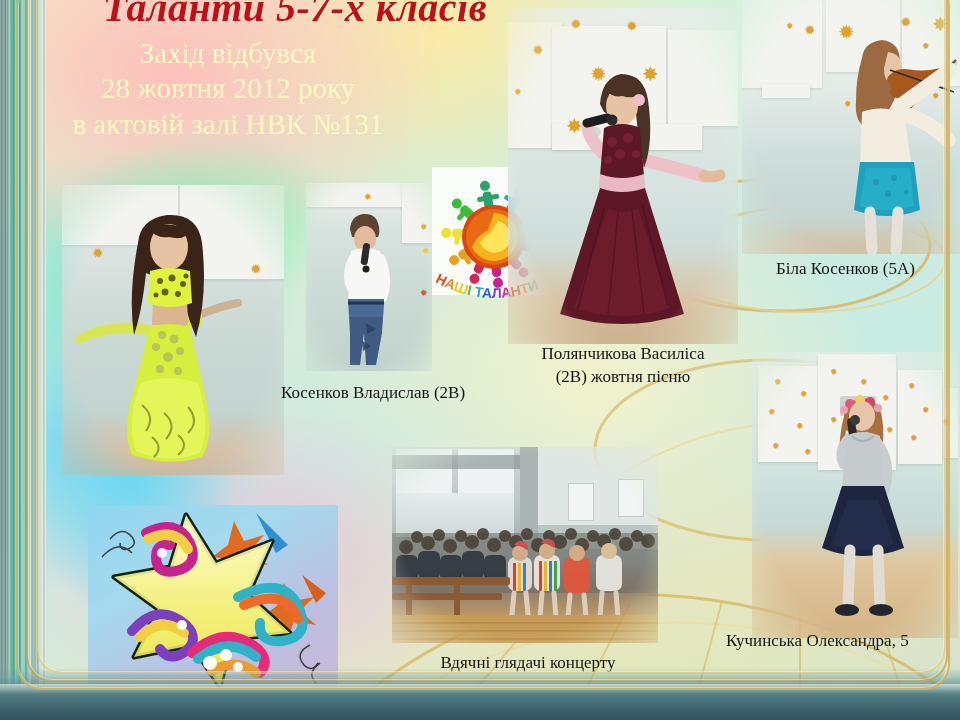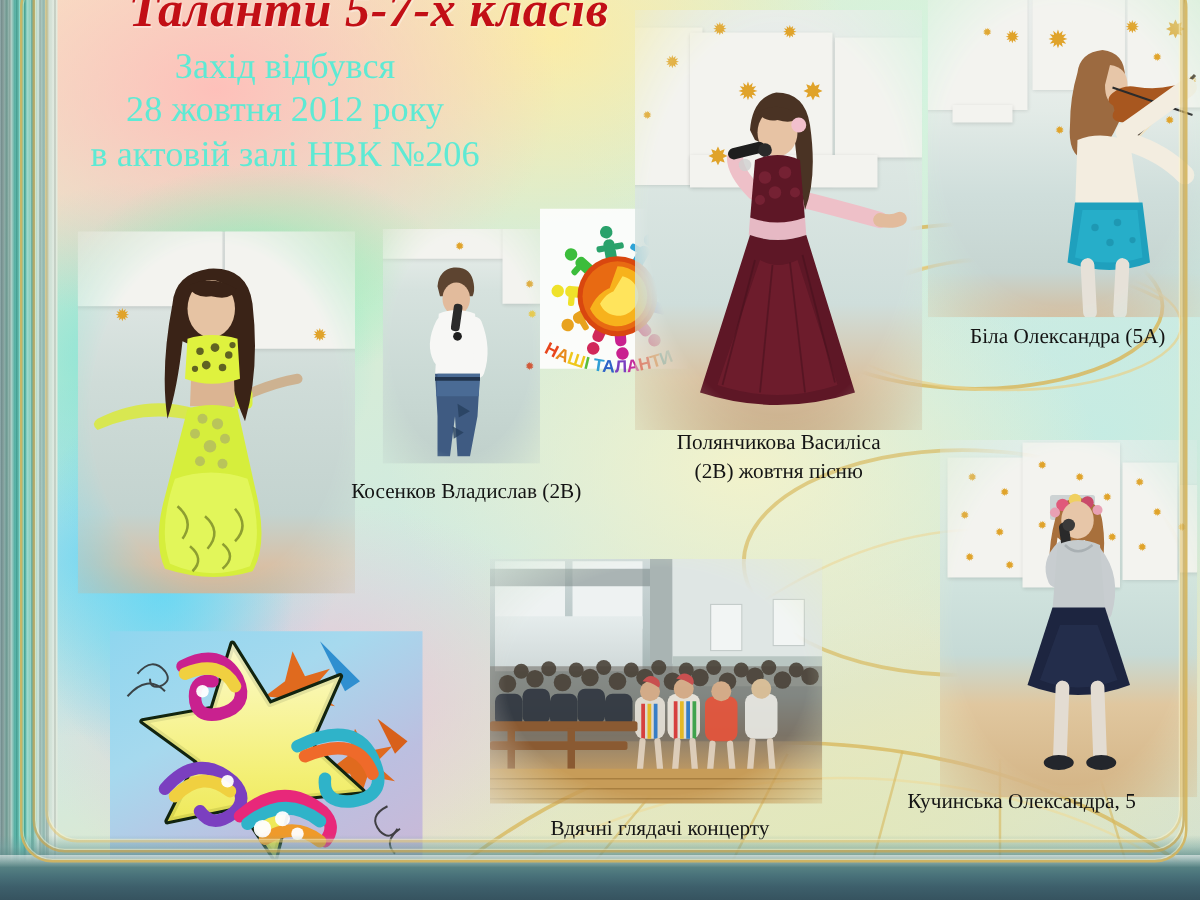--- a/index.html
+++ b/index.html
@@ -75,21 +75,21 @@
   .cap{position:absolute;color:#141414;font-size:17px;line-height:1.3;
        text-align:center;white-space:nowrap;}
   .cap.two{white-space:normal;}
 
   
   .title-main{position:absolute;left:60px;top:-16px;width:470px;
     font-family:"Liberation Serif", serif;font-style:italic;font-weight:700;
     font-size:40px;color:#c20f16;letter-spacing:.5px;text-align:center;
     text-shadow:1px 1px 0 rgba(255,255,255,.35);}
   .subtitle{position:absolute;left:18px;top:36px;width:420px;text-align:center;
-    color:#5eead4;font-size:29px;line-height:1.22;font-weight:400;}
+    color:#fef9c3;font-size:29px;line-height:1.22;font-weight:400;}
   .subtitle div{white-space:nowrap;}
 
   
   .logo{position:absolute;left:424px;top:165px;width:140px;height:150px;}
   .logo-arc{position:absolute;left:0;top:108px;width:140px;height:40px;}
 
   
   .starart{position:absolute;left:88px;top:505px;width:250px;height:188px;
     background:linear-gradient(150deg,#8fd6ef 0%,#a6d9ee 35%,#bcbfe0 70%,#cbb8d6 100%);}
 </style>
@@ -394,21 +394,21 @@
             <circle cx="152" cy="182" r="3"></circle>
           <circle cx="146" cy="198" r="3"></circle>
             <circle cx="164" cy="196" r="2.5"></circle>
         </g>
 
         <path d="M128 216 L130 254" stroke="#e6e1d8" stroke-width="11" stroke-linecap="round"></path>
         <path d="M156 216 L154 254" stroke="#e6e1d8" stroke-width="11" stroke-linecap="round"></path>
       </svg>
     </div>
   </div>
-  <div class="cap" style="left:776px;top:258px;">Біла Олександра (5А)</div>
+  <div class="cap" style="left:776px;top:258px;">Біла Косенков (5А)</div>
 
   <div class="photo soft" style="left:392px;top:447px;width:266px;height:196px;">
     <div class="scene">
       <div class="wall" style="background:linear-gradient(180deg,#cfd9da 0%,#b8c6c6 30%,#9aa9a8 56%,#8d7f6c 72%,#c09a63 88%,#b8924f 100%);"></div>
 
       <div style="position:absolute;left:4px;top:2px;width:56px;height:54px;background:#eef2f2;"></div>
       <div style="position:absolute;left:66px;top:2px;width:56px;height:54px;background:#eef2f2;"></div>
       <div style="position:absolute;left:4px;top:46px;width:118px;height:44px;background:linear-gradient(180deg,#e5ecec,#cfd8d8);"></div>
       <div style="position:absolute;left:0px;top:8px;width:130px;height:14px;background:#7d8a8a;opacity:.6;"></div>
       <div style="position:absolute;left:128px;top:0;width:18px;height:92px;background:#a9b4b3;"></div>
@@ -609,21 +609,21 @@
         <path d="M222 140 q-16 8 -6 20 q8 8 14 -2"></path>
         <path d="M232 158 q-14 10 -4 20"></path>
       </g>
     </svg>
   </div>
 
   <div class="title-main">Таланти 5-7-х класів</div>
   <div class="subtitle">
     <div>Захід відбувся</div>
     <div>28 жовтня 2012 року</div>
-    <div>в актовій залі НВК №206</div>
+    <div>в актовій залі НВК №131</div>
   </div>
 
   <div class="frame-left"></div>
   <div class="frame-left-stripes"></div>
   <div class="frame-bottom"></div>
   <div class="frame-bottom-sheen"></div>
   <div class="gold-line gl1"></div>
   <div class="gold-line gl2"></div>
   <div class="gold-line gl3"></div>
 

